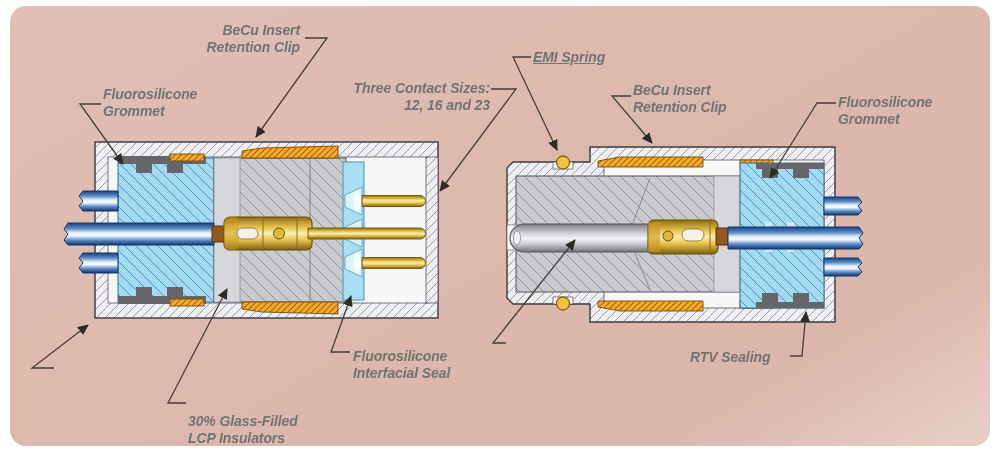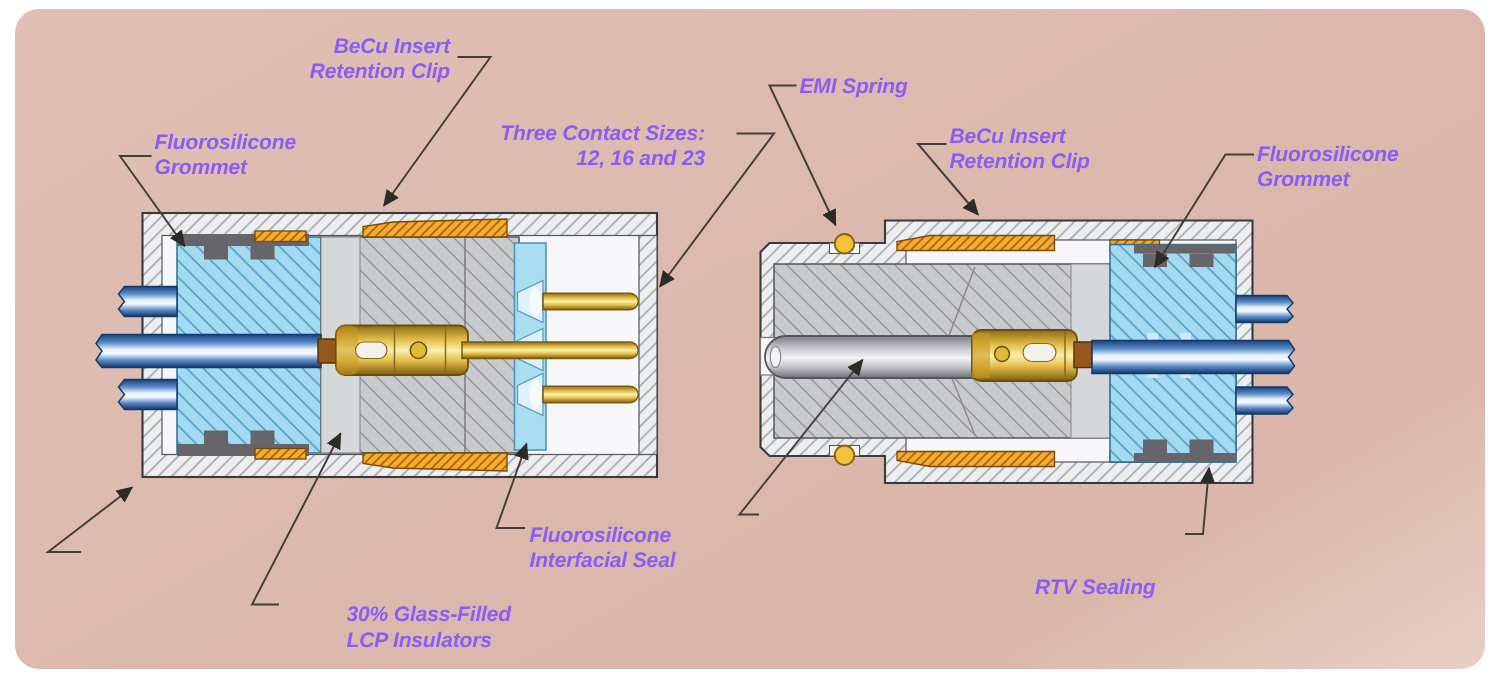--- a/index.html
+++ b/index.html
@@ -2,21 +2,21 @@
 <html><head>
 <meta charset="utf-8">
 <style>
   html,body{margin:0;padding:0;background:#ffffff;}
   #page{position:relative;width:1000px;height:453px;background:#ffffff;overflow:hidden;
         font-family:"Liberation Sans",sans-serif;}
   #panel{position:absolute;left:10px;top:6px;width:980px;height:440px;border-radius:16px;
          background:linear-gradient(150deg,#e1bfb4 0%,#dcb8ac 55%,#dbb6aa 80%,#e8d0c6 100%);}
   svg{position:absolute;left:0;top:0;}
   .lbl{position:absolute;font:italic 700 14px/16.5px "Liberation Sans",sans-serif;
-       color:#8b5cf6;white-space:pre-line;letter-spacing:-0.1px;}
+       color:#737373;white-space:pre-line;letter-spacing:-0.1px;}
   .lbl.right{text-align:right;}
 </style>
 </head>
 <body>
 
 <div id="page">
   <div id="panel"></div>
 
   <svg width="1000" height="453" viewBox="0 0 1000 453">
     <defs>
@@ -184,25 +184,25 @@
       <path d="M350,352 L331,352 L351,296" marker-end="url(#arr)"></path>
       <path d="M506,343 L493,343 L575,240" marker-end="url(#arr)"></path>
       <path d="M790,356 L802,356 L806,312" marker-end="url(#arr)"></path>
     </g>
   </svg>
 
   <div class="lbl right" style="right:700px;top:22px;">BeCu Insert
 Retention Clip</div>
   <div class="lbl" style="left:103px;top:86px;">Fluorosilicone
 Grommet</div>
-  <div class="lbl right" style="right:530px;top:80px;">Three Contact Sizes:
+  <div class="lbl right" style="right:510px;top:80px;">Three Contact Sizes:
 12, 16 and 23</div>
-  <div class="lbl" style="left:533px;top:49px;">EMI Spring</div>
+  <div class="lbl" style="left:533px;top:49px;text-decoration:underline;">EMI Spring</div>
   <div class="lbl" style="left:633px;top:82px;">BeCu Insert
 Retention Clip</div>
   <div class="lbl" style="left:838px;top:94px;">Fluorosilicone
 Grommet</div>
-  <div class="lbl" style="left:188px;top:401px;margin-left:43px;">30% Glass-Filled
+  <div class="lbl" style="left:188px;top:413px;">30% Glass-Filled
 LCP Insulators</div>
   <div class="lbl" style="left:353px;top:348px;">Fluorosilicone
 Interfacial Seal</div>
-  <div class="lbl" style="left:690px;top:349px;margin-top:34px;">RTV Sealing</div>
+  <div class="lbl" style="left:690px;top:349px;">RTV Sealing</div>
 </div>
 
 </body></html>

